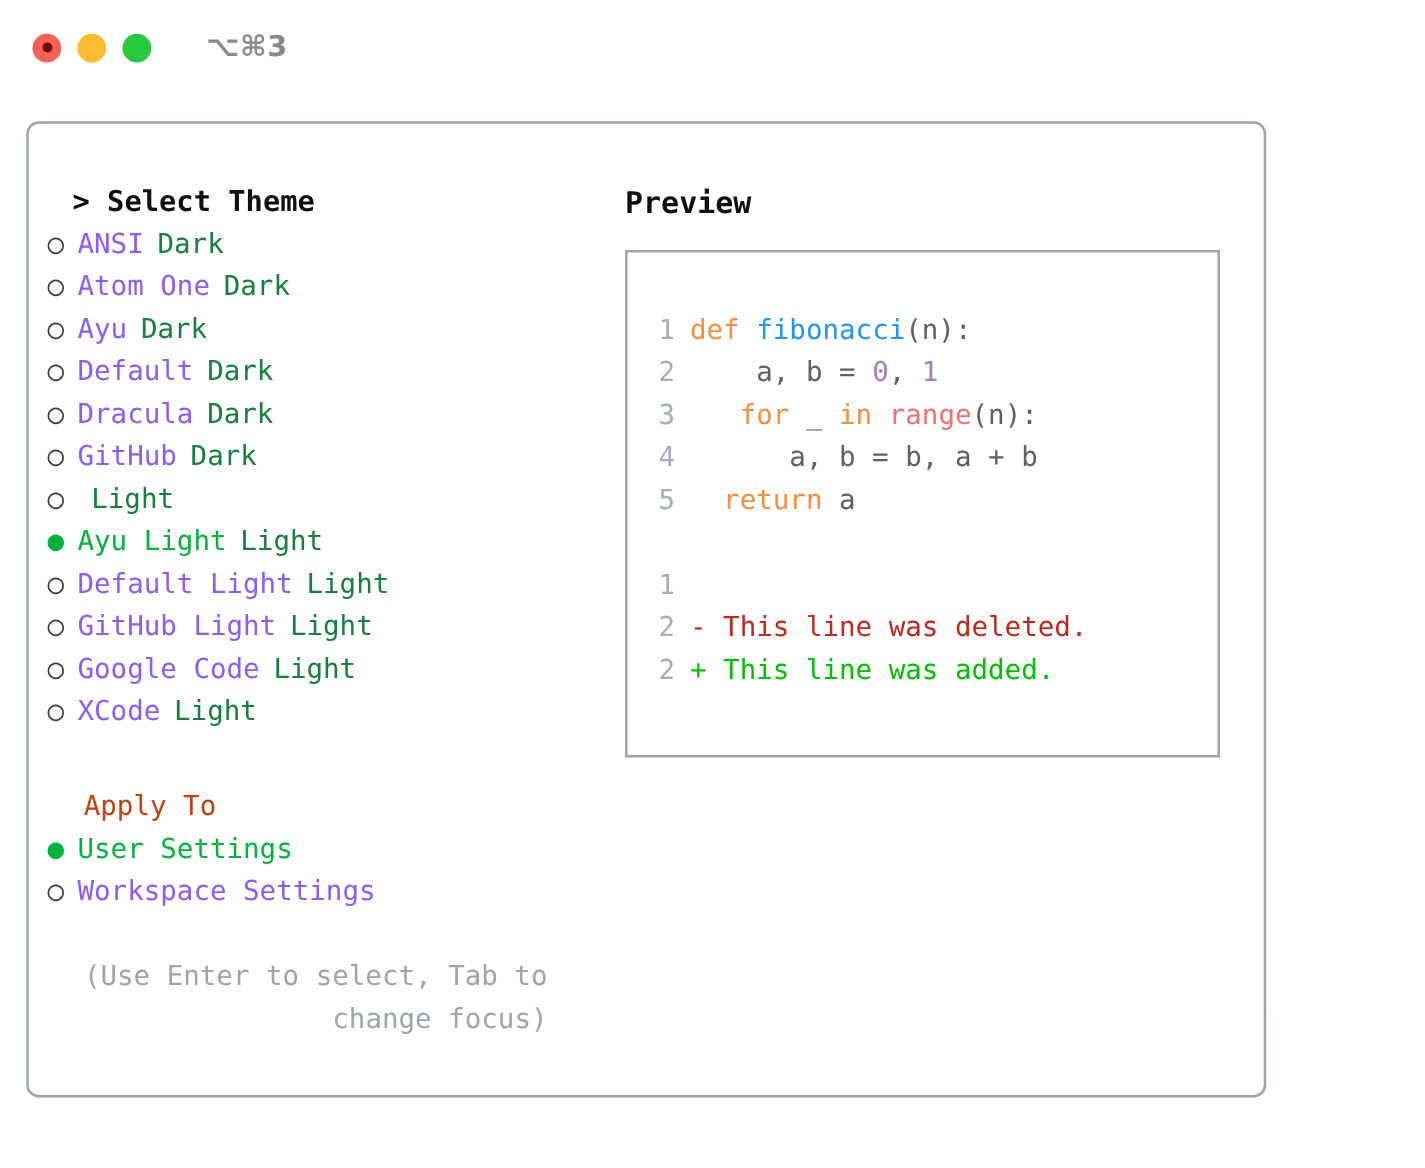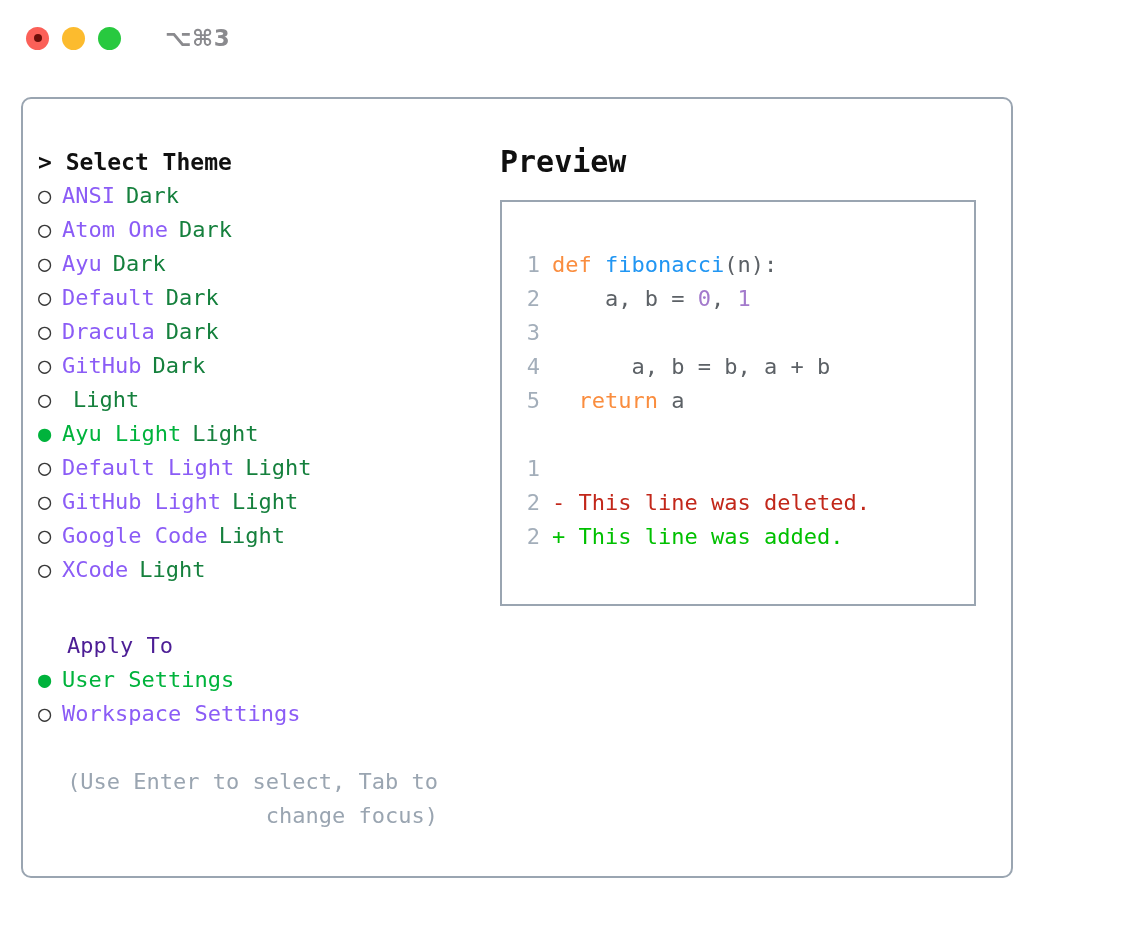--- a/index.html
+++ b/index.html
@@ -97,20 +97,21 @@
     top: 46px;
     width: 460px;
   }
 
   .section-title {
     font-size: 23px;
     font-weight: bold;
     color: #101010;
     line-height: 34px;
     white-space: pre;
+    margin-left: 20px;
   }
 
   .opt-row {
     display: flex;
     align-items: baseline;
     line-height: 34px;
     font-size: 22px;
     white-space: pre;
   }
   .bullet {
@@ -125,21 +126,21 @@
   }
   .opt-label.on { color: #00B33C; text-align: center; }
   .opt-kind {
     color: #15803d;
     margin-left: 11px;
   }
 
   .apply-block { margin-top: 42px; }
   .apply-title {
     font-size: 22px;
-    color: #4c1d95;
+    color: #c2410c;
     line-height: 34px;
     padding-left: 29px;
     white-space: pre;
   }
 
   .hint {
     margin-top: 34px;
     color: #9AA5B1;
     font-size: 22px;
     line-height: 34px;
@@ -148,21 +149,21 @@
   }
 
   
   .right-col {
     position: absolute;
     left: 477px;
     top: 46px;
     width: 500px;
   }
   .preview-title {
-    font-size: 30px;
+    font-size: 24px;
     font-weight: bold;
     color: #101010;
     line-height: 34px;
   }
   .preview-box {
     margin-top: 21px;
     width: 476px;
     height: 406px;
     border: 2px solid #9AA5B1;
     box-sizing: border-box;
@@ -242,21 +243,21 @@
 
         <div class="hint">(Use Enter to select, Tab to change focus)</div>
       </div>
 
       <div class="right-col">
         <div class="preview-title">Preview</div>
         <div class="preview-box">
           <div id="code-block">
               <div class="code-line"><span class="ln">1</span><span class="code-text"><span class="tok-kw">def </span><span class="tok-fn">fibonacci</span><span class="tok-pun">(n):</span></span></div>
               <div class="code-line"><span class="ln">2</span><span class="code-text"><span class="tok-var">    a, b = </span><span class="tok-num">0</span><span class="tok-pun">, </span><span class="tok-num">1</span></span></div>
-              <div class="code-line"><span class="ln">3</span></div>
+              <div class="code-line"><span class="ln">3</span><span class="code-text"><span class="tok-kw">   for</span><span class="tok-var"> _ </span><span class="tok-kw">in </span><span class="tok-call">range</span><span class="tok-pun">(n):</span></span></div>
               <div class="code-line"><span class="ln">4</span><span class="code-text"><span class="tok-var">      a, b = b, a + b</span></span></div>
               <div class="code-line"><span class="ln">5</span><span class="code-text"><span class="tok-kw">  return</span><span class="tok-var"> a</span></span></div>
             </div>
           <div class="spacer-line"></div>
           <div id="diff-block">
               <div class="code-line"><span class="ln">1</span><span class="diff-ctx"> </span></div>
               <div class="code-line"><span class="ln">2</span><span class="diff-del">-</span><span class="diff-del"> This line was deleted.</span></div>
               <div class="code-line"><span class="ln">2</span><span class="diff-add">+</span><span class="diff-add"> This line was added.</span></div>
             </div>
         </div>

